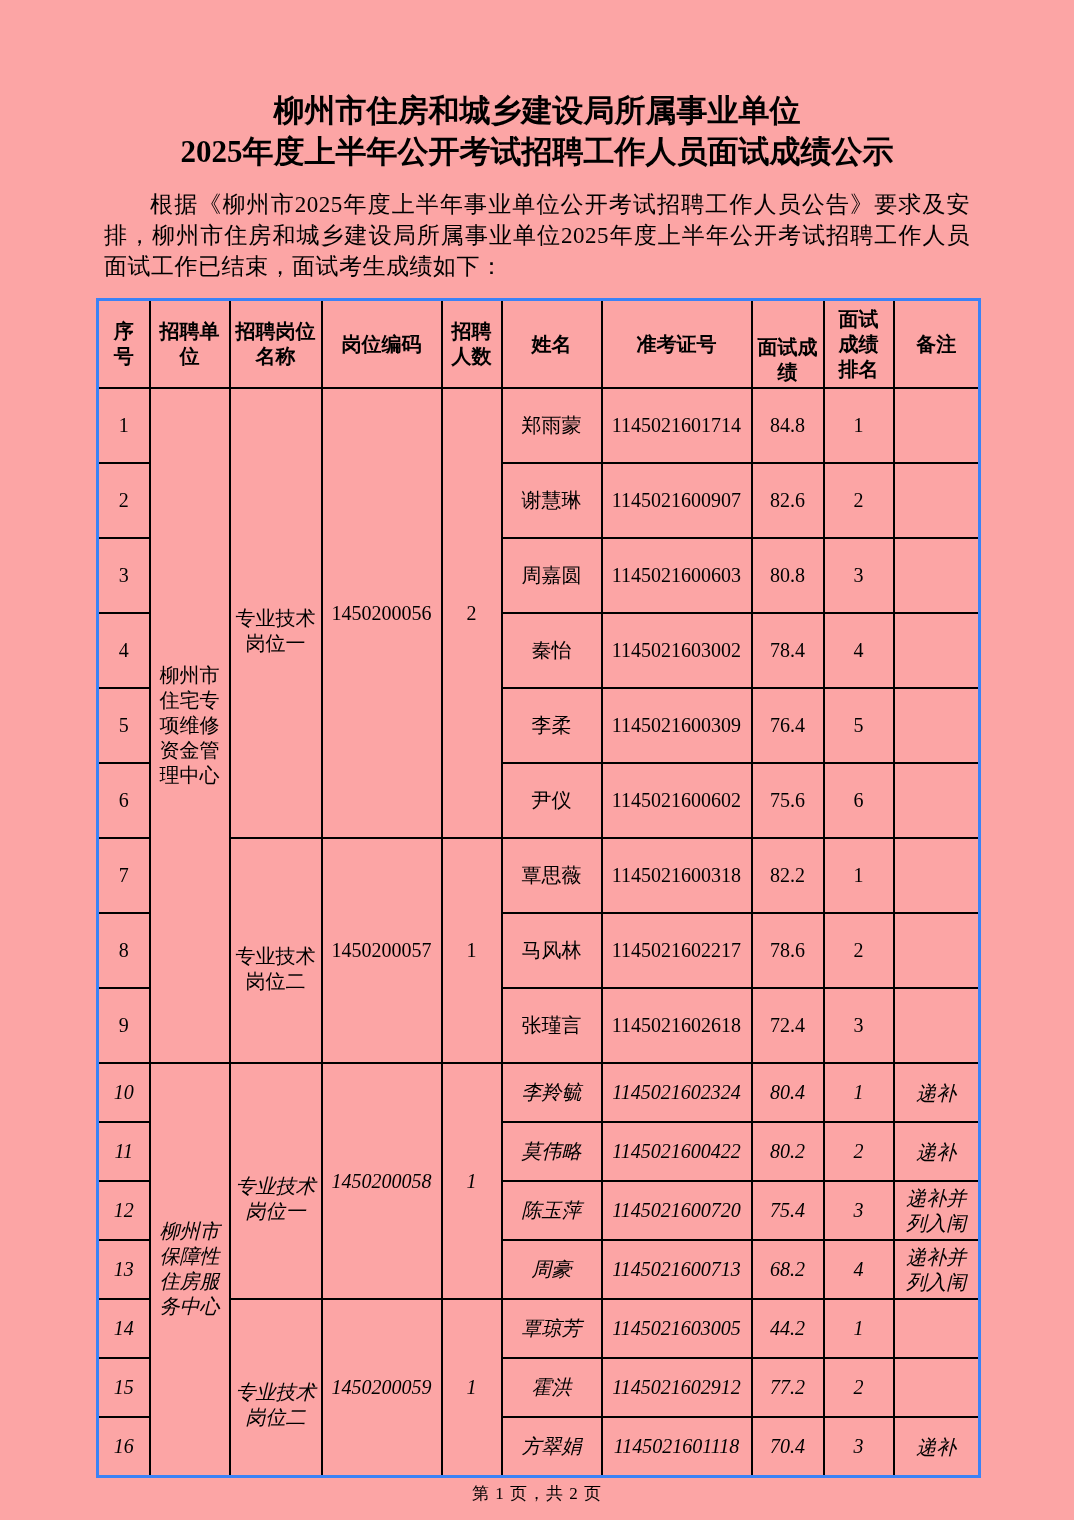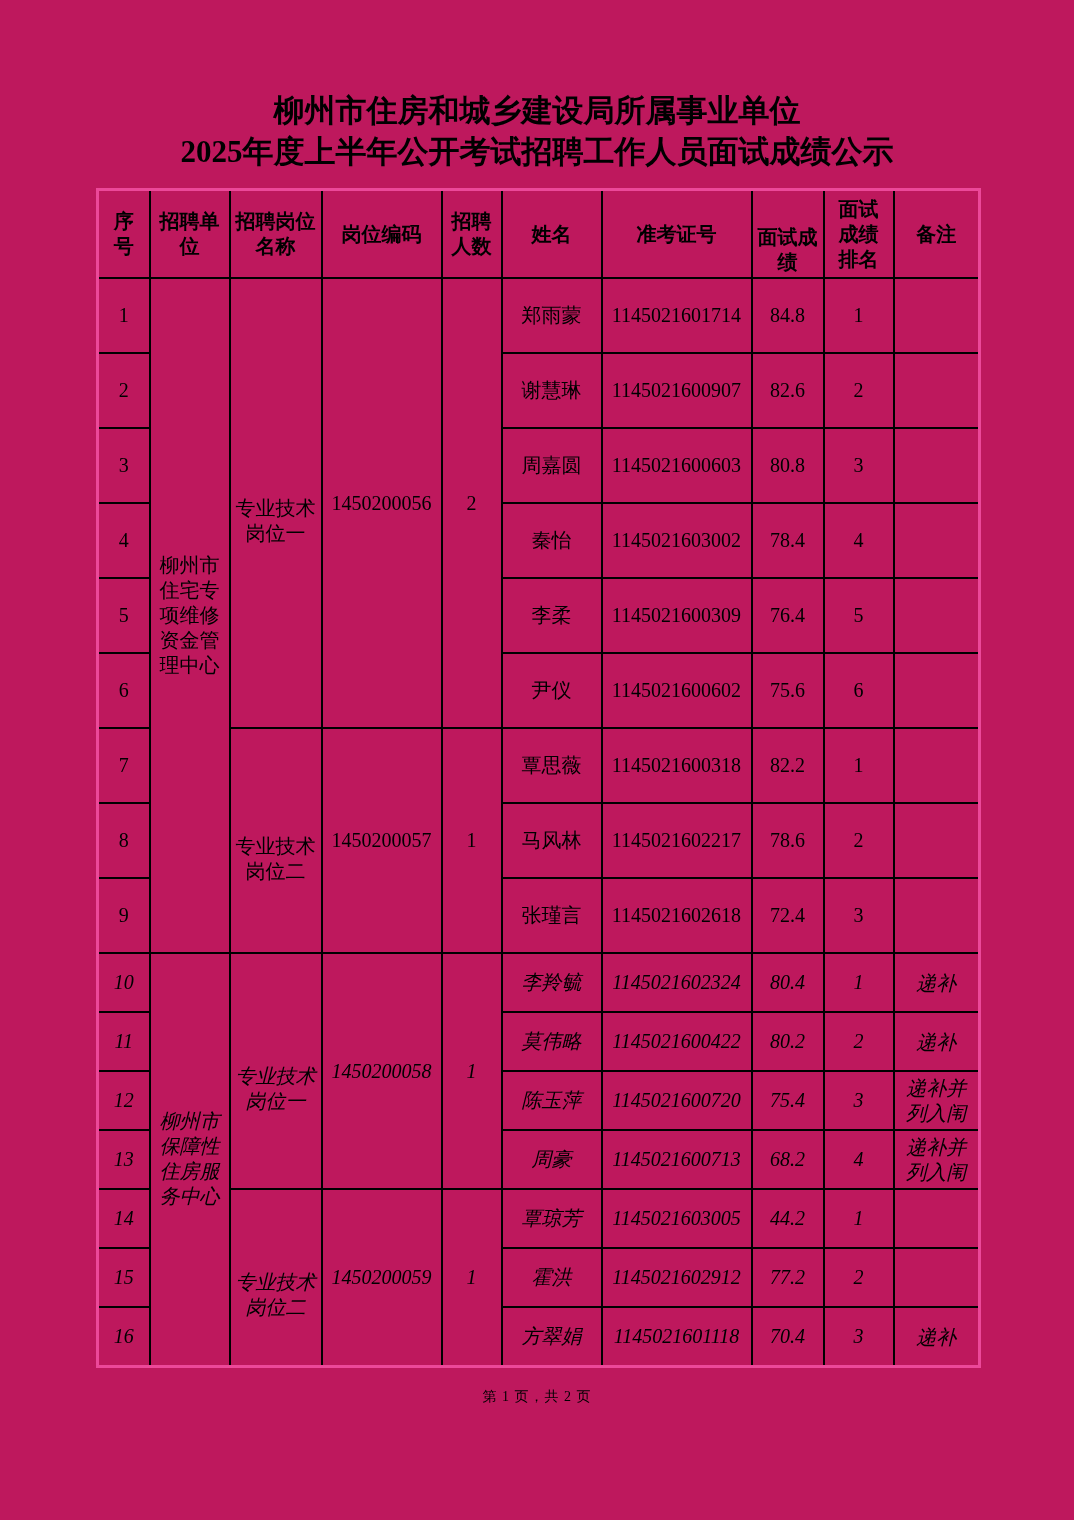--- a/index.html
+++ b/index.html
@@ -1,61 +1,62 @@
 <!DOCTYPE html>
 <html><head>
 <meta charset="utf-8">
 <style>
   html,body{margin:0;padding:0;background:#e8e8e8;}
   .page{
-    width:1074px;height:1520px;background:#be185d;color:#000;
+    width:1074px;height:1520px;background:#fca5a5;color:#000;
     font-family:"Liberation Serif","DejaVu Serif",serif;
     margin:0 auto;position:relative;overflow:hidden;
   }
   .title-block{padding-top:90px;text-align:center;}
   .title-line{font-size:31px;font-weight:bold;line-height:41px;white-space:nowrap;}
   .intro{
     width:866px;margin:17px auto 0;font-size:23px;line-height:31px;
     text-align:justify;text-indent:2em;letter-spacing:0.5px;
   }
   table.score-table{
     border-collapse:collapse;table-layout:fixed;width:882px;
-    margin:16px 0 0 96px;border:3px solid #ec4899;
+    margin:16px 0 0 96px;border:3px solid #3b82f6;
   }
   .score-table th,.score-table td{
     border:2px solid #000;text-align:center;vertical-align:middle;
     padding:2px;font-size:20px;line-height:1.25;overflow:hidden;
   }
   .score-table thead tr{height:85px;}
   .score-table th{font-weight:bold;}
   .score-table tr.g0{height:75px;}
   .score-table tr.g1{height:59px;font-style:italic;}
   .w{display:inline-block;vertical-align:middle;}
   .hw-0{max-width:1.2em;}
   .hw-1{max-width:3.2em;}
   .hw-2{max-width:4.2em;}
   .hw-4{max-width:2.2em;}
   .hw-7{max-width:3.2em;margin-top:32px;}
   .hw-8{max-width:2.2em;}
   .w3{max-width:3.2em;}
   .w4{max-width:4.2em;margin-top:36px;}
   .footer{
-    text-align:center;font-size:14px;margin-top:20px;letter-spacing:1px;
+    text-align:center;font-size:17px;margin-top:4px;letter-spacing:1px;
   }
 </style>
 </head>
 <body>
 
 <div class="page">
 
   <div class="title-block">
     <div class="title-line">柳州市住房和城乡建设局所属事业单位</div>
     <div class="title-line">2025年度上半年公开考试招聘工作人员面试成绩公示</div>
   </div>
 
+  <p class="intro">根据《柳州市2025年度上半年事业单位公开考试招聘工作人员公告》要求及安排，柳州市住房和城乡建设局所属事业单位2025年度上半年公开考试招聘工作人员面试工作已结束，面试考生成绩如下：</p>
 
   <table class="score-table">
     <colgroup>
       <col style="width:52px">
         <col style="width:80px">
         <col style="width:92px">
       <col style="width:120px">
         <col style="width:60px">
         <col style="width:100px">
       <col style="width:150px">

